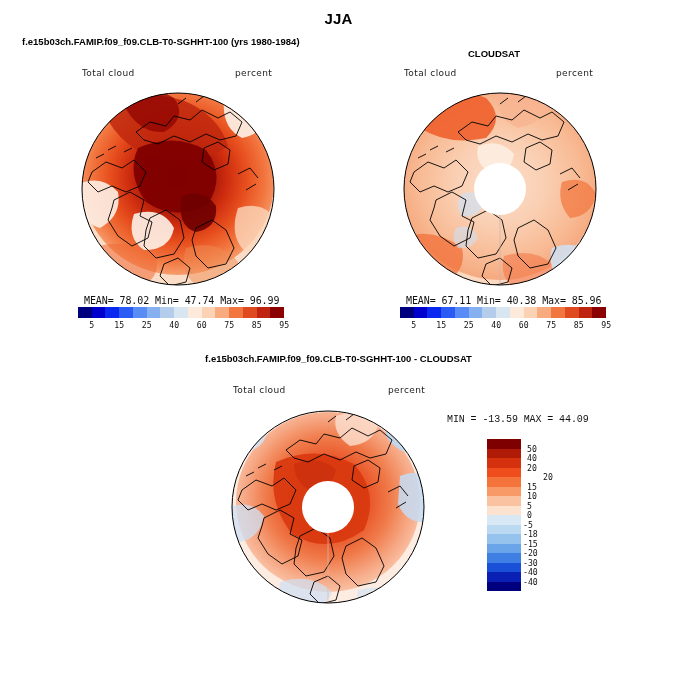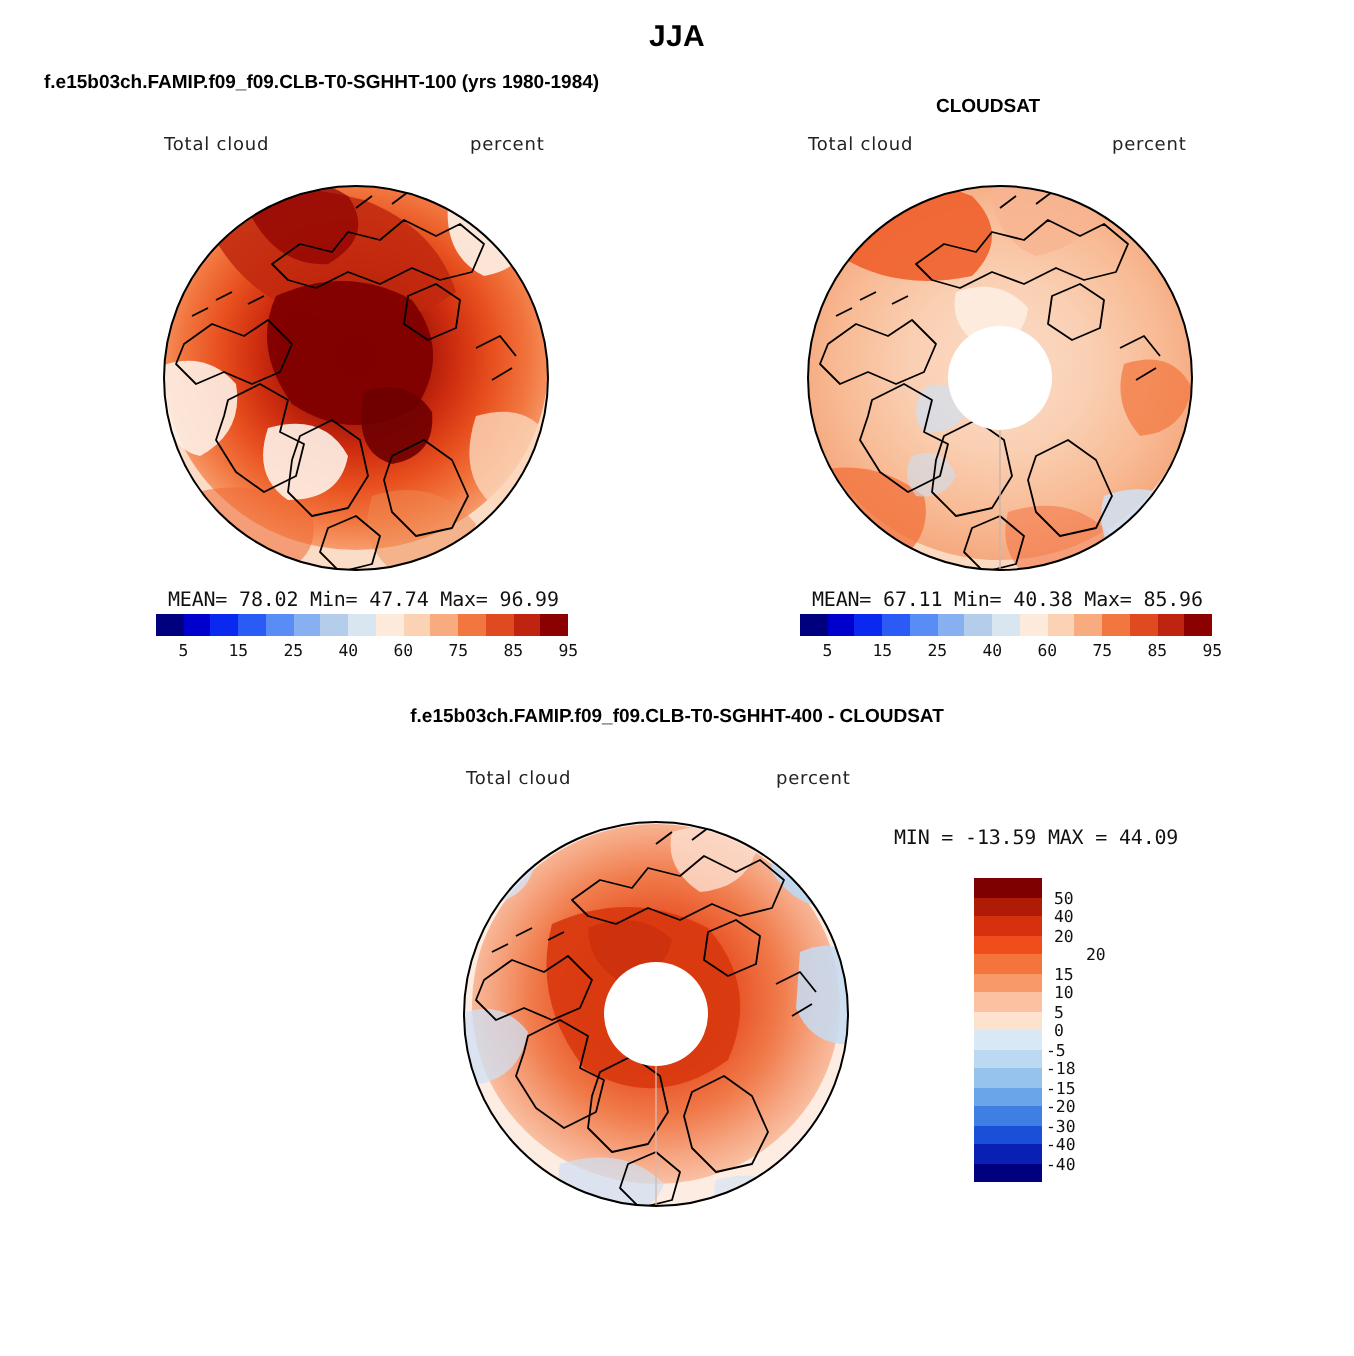--- a/index.html
+++ b/index.html
@@ -192,21 +192,21 @@
     <span class="cbtick abs" style="left:28.2px;width:26px;">15</span>
     <span class="cbtick abs" style="left:55.7px;width:26px;">25</span>
     <span class="cbtick abs" style="left:83.2px;width:26px;">40</span>
     <span class="cbtick abs" style="left:110.7px;width:26px;">60</span>
     <span class="cbtick abs" style="left:138.2px;width:26px;">75</span>
     <span class="cbtick abs" style="left:165.7px;width:26px;">85</span>
     <span class="cbtick abs" style="left:193.2px;width:26px;">95</span>
   </div>
 </div>
 
-<div class="abs diff-title" style="left:0;top:353px;width:677px;text-align:center;">f.e15b03ch.FAMIP.f09_f09.CLB-T0-SGHHT-400 - CLOUDSAT</div>
+<div class="abs diff-title" style="left:0;top:353px;width:677px;text-align:center;">f.e15b03ch.FAMIP.f09_f09.CLB-T0-SGHHT-100 - CLOUDSAT</div>
 
 <div class="abs maplabel" style="left:233px;top:385px;">Total cloud</div>
 <div class="abs maplabel" style="left:388px;top:385px;">percent</div>
 
 <div class="abs" style="left:228px;top:406px;width:200px;height:205px;">
   <svg width="200" height="205" viewBox="0 0 200 205">
     <defs>
       <clipPath id="clipC">
           <circle cx="100" cy="101" r="96"></circle>
         </clipPath>
@@ -245,21 +245,21 @@
         <path d="M160 86 L172 80 L180 90 M168 102 L178 96"></path>
         <path d="M100 16 L108 10 M118 14 L126 8"></path>
       </g>
       <line x1="100" y1="101" x2="100" y2="197" stroke="#d8b9ad" stroke-width="0.7"></line>
       <circle cx="100" cy="101" r="26" fill="#ffffff"></circle>
     </g>
     <circle cx="100" cy="101" r="96" fill="none" stroke="#000" stroke-width="1"></circle>
   </svg>
 </div>
 
-<div class="abs statline" style="left:447px;top:414px;">MIN = -13.59 MAX =  44.09</div>
+<div class="abs statline" style="left:447px;top:414px;font-family:Liberation Mono, monospace;">MIN = -13.59 MAX =  44.09</div>
 
 <div class="abs" style="left:487px;top:439px;">
   <div style="position:relative;">
     <div style="width:34px;border:0;">
       <div class="vbar-seg" style="height:9.5px;background:#7f0000"></div>
       <div class="vbar-seg" style="height:9.5px;background:#b01b08"></div>
       <div class="vbar-seg" style="height:9.5px;background:#d6310f"></div>
       <div class="vbar-seg" style="height:9.5px;background:#ef4e1c"></div>
       <div class="vbar-seg" style="height:9.5px;background:#f4743c"></div>
       <div class="vbar-seg" style="height:9.5px;background:#f79a67"></div>

